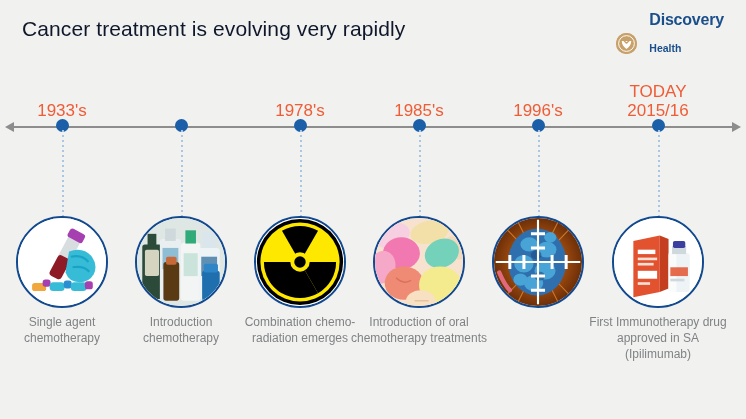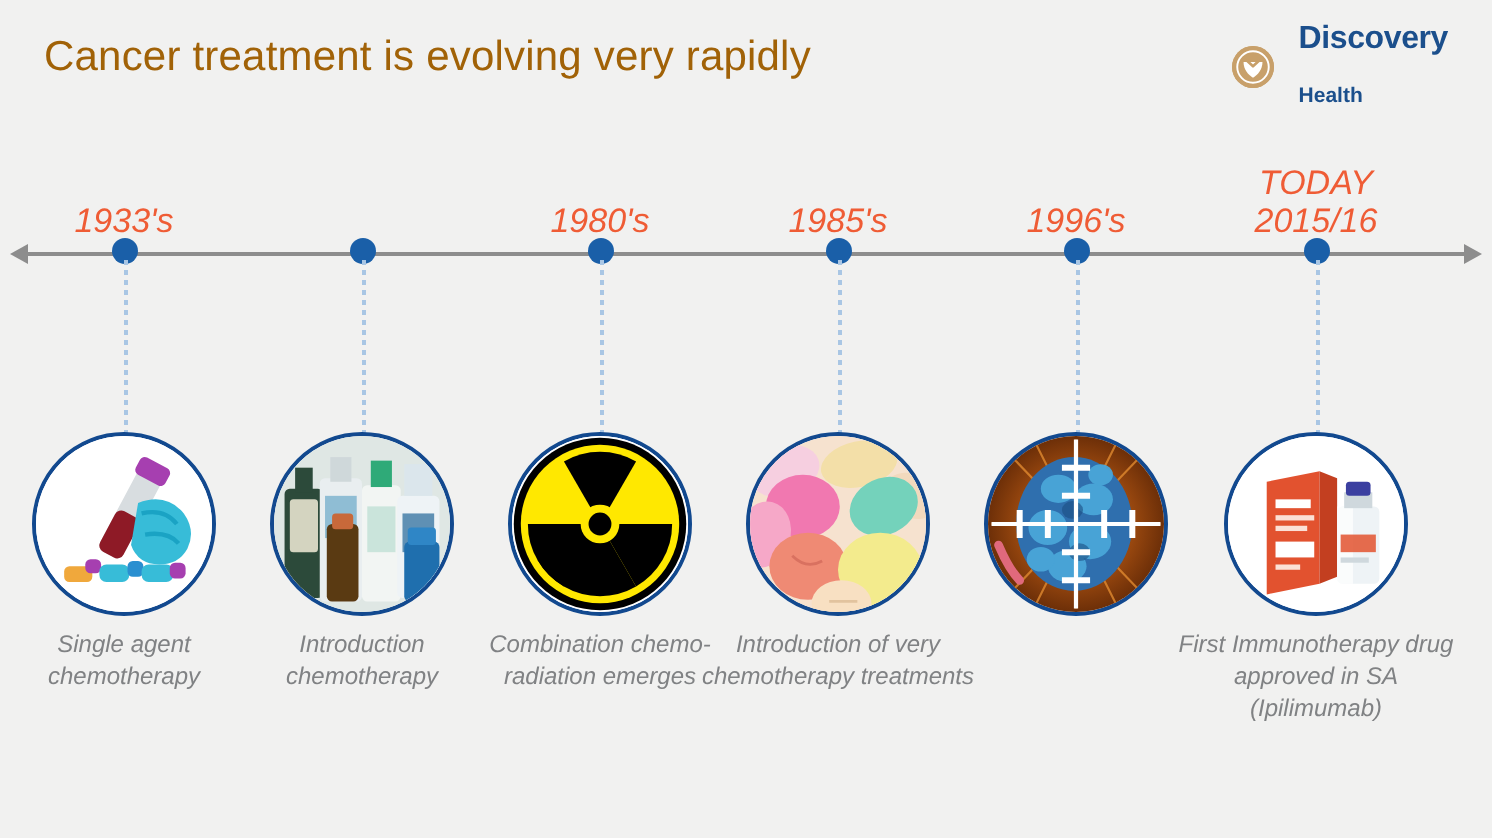--- a/index.html
+++ b/index.html
@@ -19,29 +19,29 @@
   #header {
     position: absolute;
     left: 0; top: 0;
     width: 746px; height: 62px;
   }
   #page-title {
     position: absolute;
     left: 22px; top: 17px;
     font-size: 21px;
     font-weight: 300;
-    color: #a16207;
+    color: #0f172a;
     letter-spacing: .1px;
     white-space: nowrap;
   }
   #logo {
     position: absolute;
     right: 22px; top: 12px;
     display: flex;
-    align-items: center;
+    align-items: flex-end;
     gap: 12px;
   }
   #logo-mark {
     width: 21px; height: 21px;
     border-radius: 50%;
     background: #c8a06a;
     display: flex;
     align-items: center;
     justify-content: center;
     margin-top: 1px;
@@ -87,21 +87,20 @@
     border-left: 9px solid #8d8d8d;
   }
 
   
   .milestone {
     position: absolute;
     top: 0;
     width: 124px;
     margin-left: -62px;   
     height: 419px;
-    font-style: italic;
   }
   .era-label {
     position: absolute;
     left: 0; width: 124px;
     bottom: 0;
     text-align: center;
     color: #ef5c35;
     font-size: 17px;
     font-weight: 400;
     line-height: 19px;
@@ -226,21 +225,21 @@
       <rect x="73" y="44" width="18" height="22" fill="#2f6f9e" opacity=".75"></rect>
       <rect x="74" y="60" width="20" height="34" rx="3" fill="#1f6fae"></rect>
       <rect x="76" y="52" width="16" height="10" rx="2" fill="#2f86c6"></rect>
       <rect x="74" y="16" width="16" height="18" fill="#dbe6ec"></rect>
     </svg>
       </div>
     <div class="caption">Introduction chemotherapy</div>
   </div>
     <div class="milestone" style="left: 300px;">
     <div class="era-label-wrap">
-      <div class="era-label">1980's</div>
+      <div class="era-label">1978's</div>
     </div>
     <div class="dot"></div>
     <div class="dashed"></div>
     <div class="photo">
     <svg viewBox="0 0 100 100">
       <rect width="100" height="100" fill="#ffffff"></rect>
       <circle cx="50" cy="50" r="49" fill="#000000"></circle>
       <circle cx="50" cy="50" r="45" fill="#ffe800"></circle>
       <g fill="#000000">
         <path d="M50 50 L29.5 14.5 A41 41 0 0 1 70.5 14.5 Z"></path>
@@ -269,21 +268,21 @@
       <ellipse cx="30" cy="40" rx="21" ry="18" fill="#f178b0"></ellipse>
       <ellipse cx="8" cy="56" rx="15" ry="19" fill="#f6a8c8" transform="rotate(15 8 56)"></ellipse>
       <ellipse cx="76" cy="40" rx="20" ry="16" fill="#74d2bb" transform="rotate(-25 76 40)"></ellipse>
       <ellipse cx="33" cy="74" rx="22" ry="19" fill="#ef8a74"></ellipse>
       <path d="M24 68 q8 8 17 3" stroke="#d97160" stroke-width="1.6" fill="none"></path>
       <ellipse cx="74" cy="76" rx="24" ry="21" fill="#f3eb8d"></ellipse>
       <ellipse cx="52" cy="95" rx="17" ry="13" fill="#f8e0c2"></ellipse>
       <path d="M45 94 h16" stroke="#e2c39e" stroke-width="1.6"></path>
     </svg>
       </div>
-    <div class="caption">Introduction of very chemotherapy treatments</div>
+    <div class="caption">Introduction of oral chemotherapy treatments</div>
   </div>
     <div class="milestone" style="left: 538px;">
     <div class="era-label-wrap">
       <div class="era-label">1996's</div>
     </div>
     <div class="dot"></div>
     <div class="dashed"></div>
     <div class="photo">
     <svg viewBox="0 0 100 100">
       <defs>

